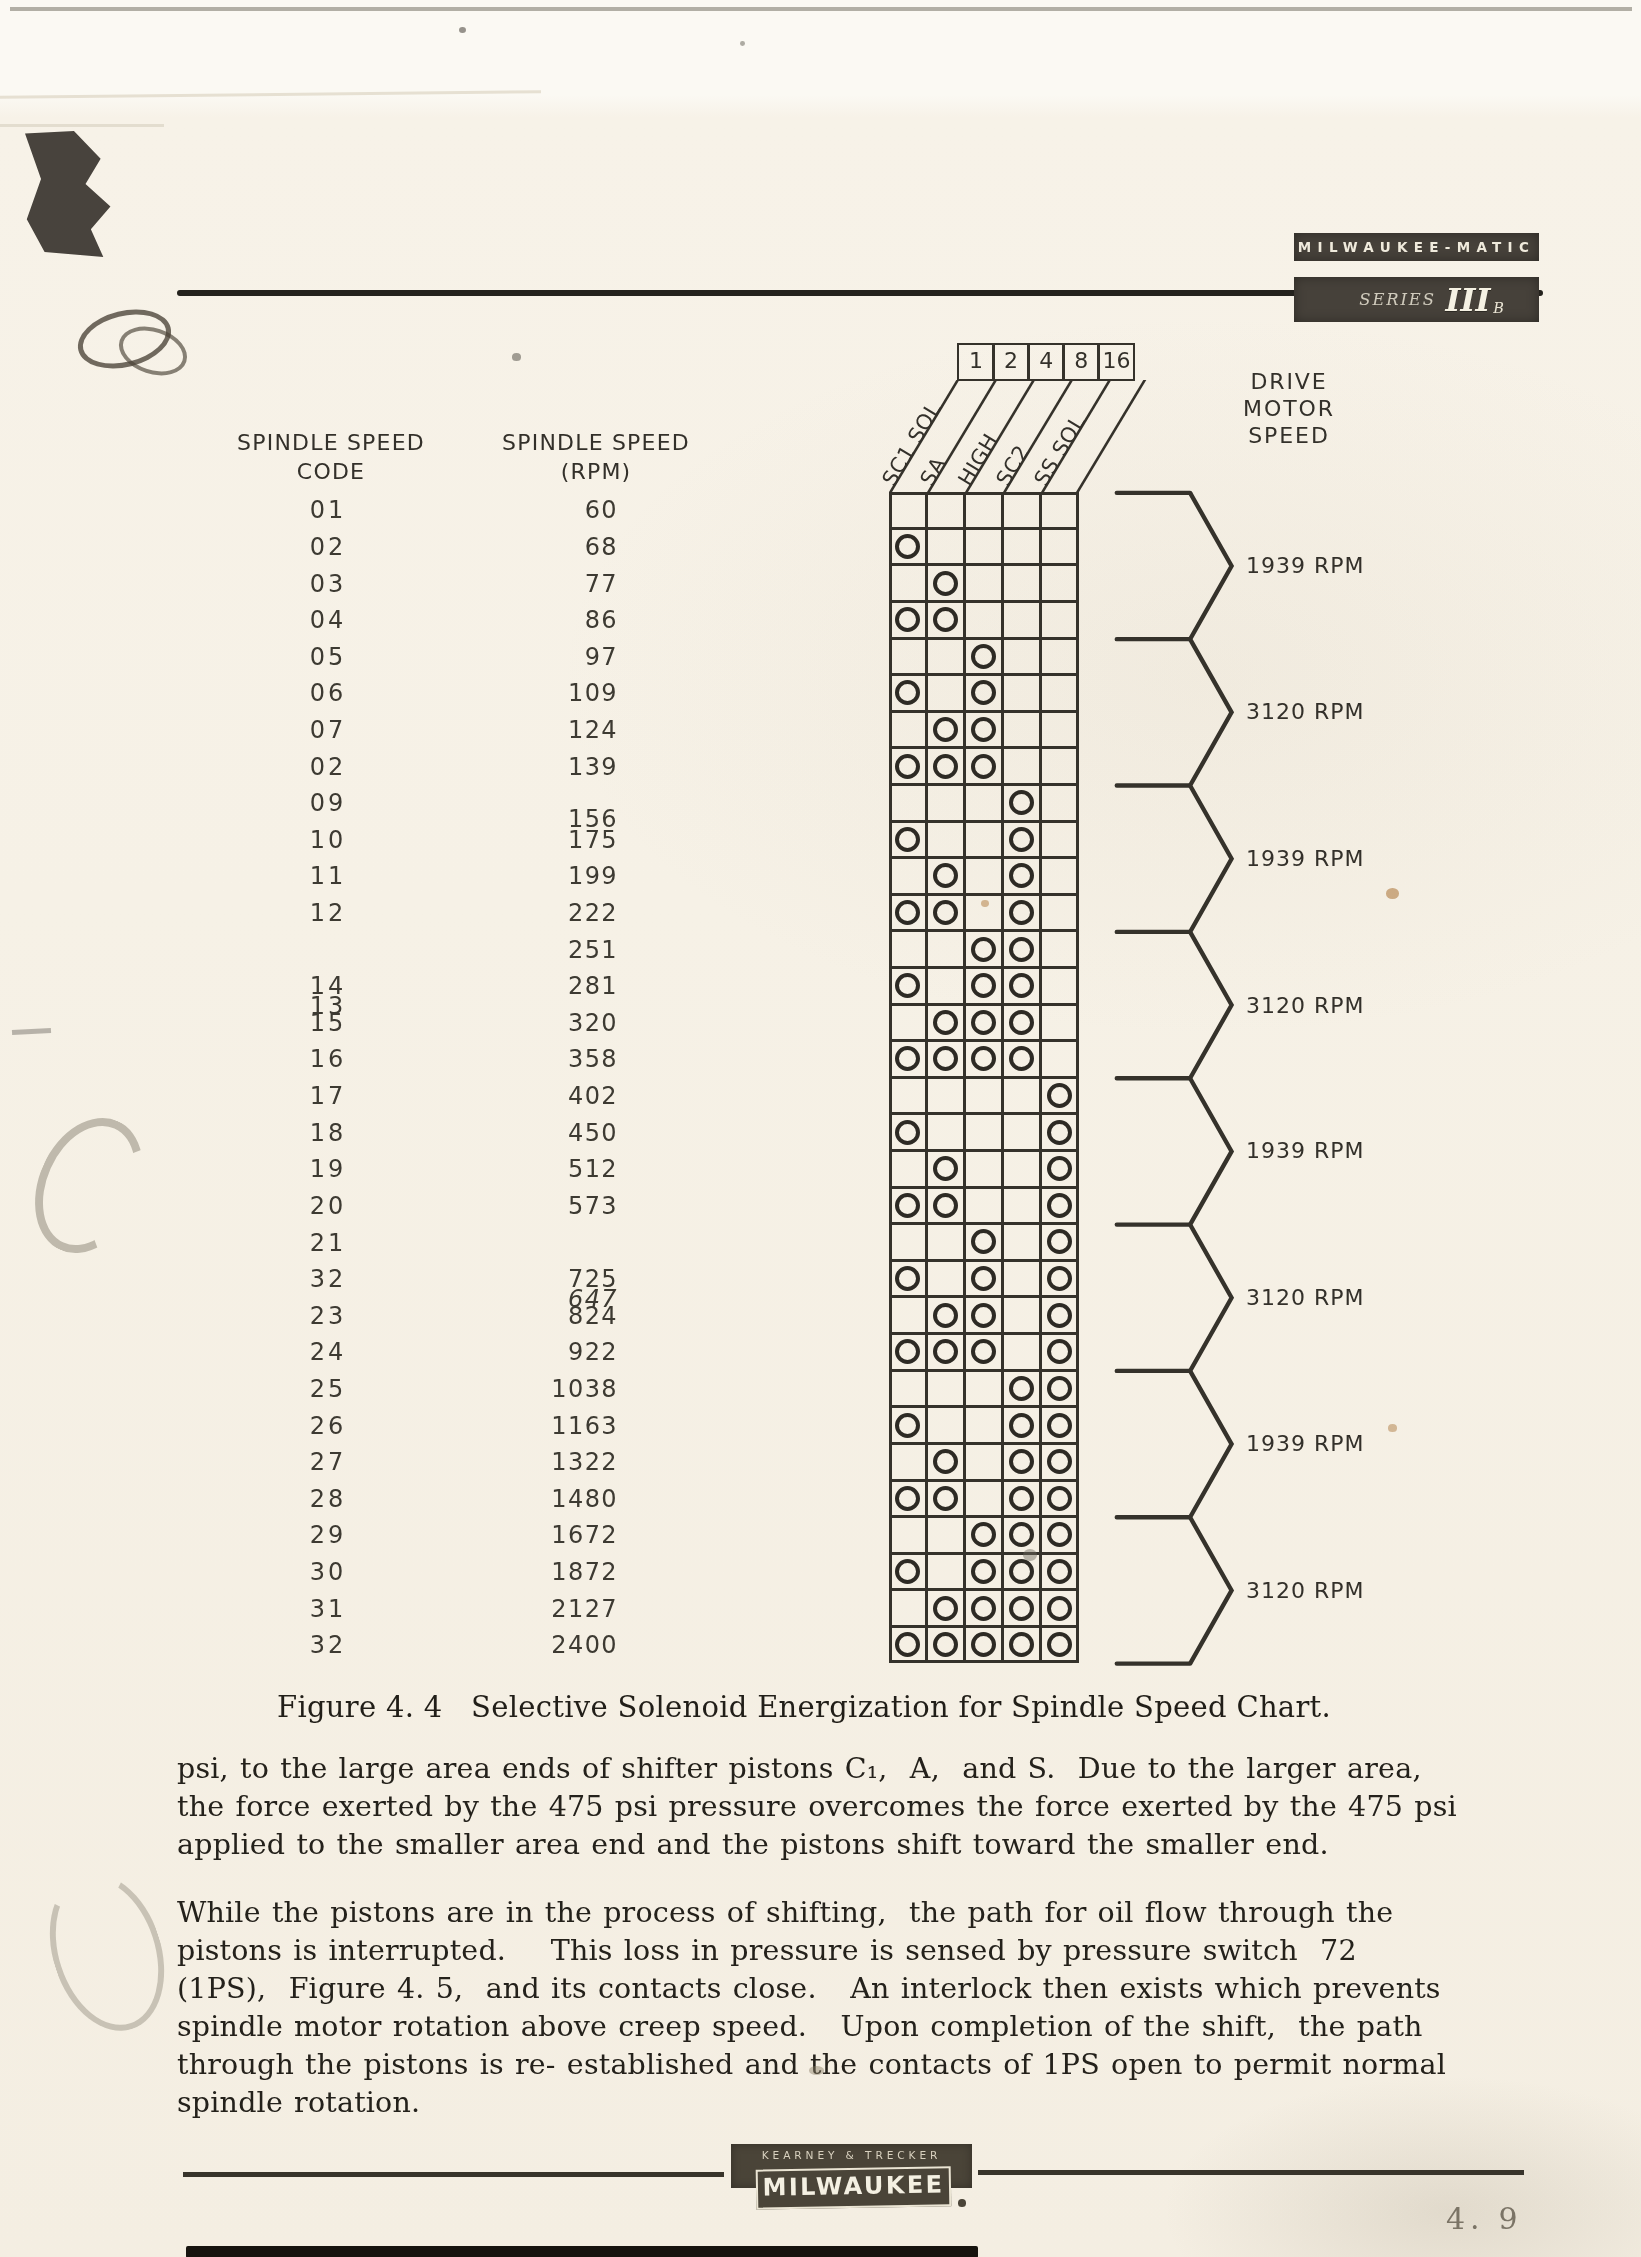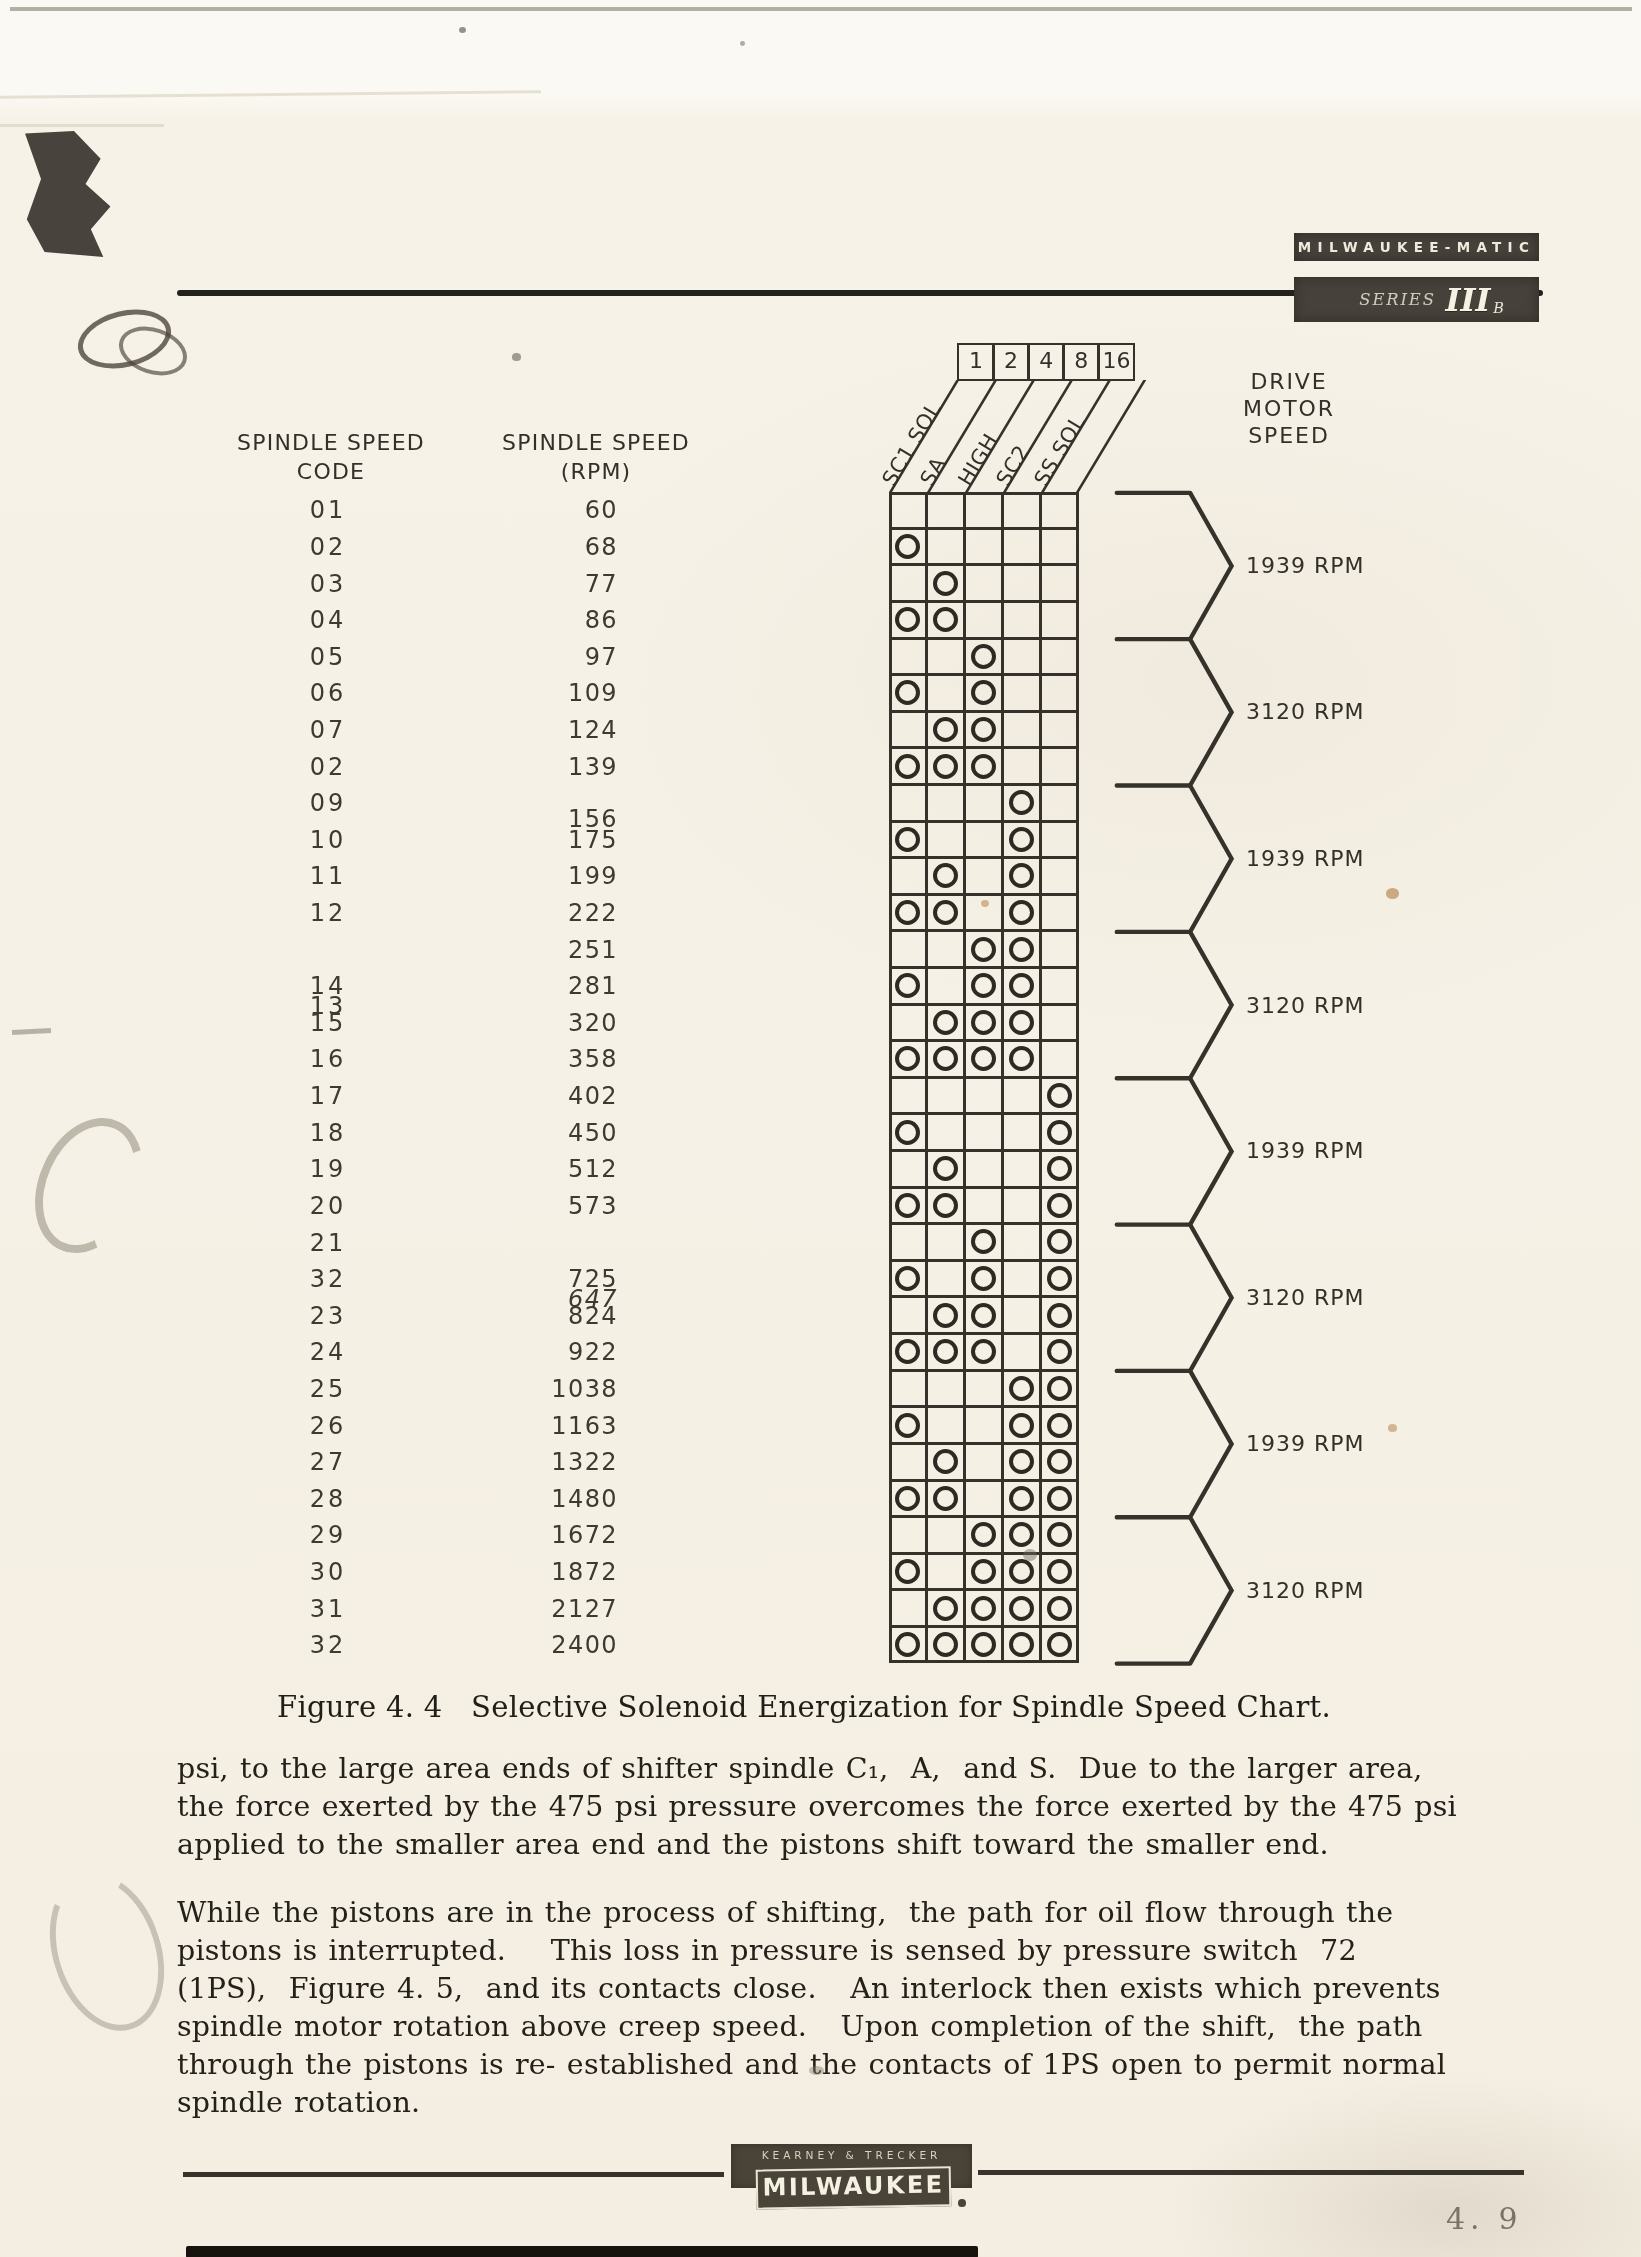--- a/index.html
+++ b/index.html
@@ -344,21 +344,21 @@
 <div class="bracket-label" style="top:845px">1939 RPM</div>
 <div class="bracket-label" style="top:992px">3120 RPM</div>
 <div class="bracket-label" style="top:1137px">1939 RPM</div>
 <div class="bracket-label" style="top:1284px">3120 RPM</div>
 <div class="bracket-label" style="top:1430px">1939 RPM</div>
 <div class="bracket-label" style="top:1577px">3120 RPM</div>
 
 <div class="abs caption">Figure 4. 4   Selective Solenoid Energization for Spindle Speed Chart.</div>
 
 <div class="para" id="para-1">
-  <div class="line">psi, to the large area ends of shifter spindle C₁,  A,  and S.  Due to the larger area,</div>
+  <div class="line">psi, to the large area ends of shifter pistons C₁,  A,  and S.  Due to the larger area,</div>
   <div class="line">the force exerted by the 475 psi pressure overcomes the force exerted by the 475 psi</div>
   <div class="line">applied to the smaller area end and the pistons shift toward the smaller end.</div>
 </div>
 <div class="para" id="para-2">
   <div class="line">While the pistons are in the process of shifting,  the path for oil flow through the</div>
   <div class="line">pistons is interrupted.    This loss in pressure is sensed by pressure switch  72</div>
   <div class="line">(1PS),  Figure 4. 5,  and its contacts close.   An interlock then exists which prevents</div>
   <div class="line">spindle motor rotation above creep speed.   Upon completion of the shift,  the path</div>
   <div class="line">through the pistons is re- established and the contacts of 1PS open to permit normal</div>
   <div class="line">spindle rotation.</div>

